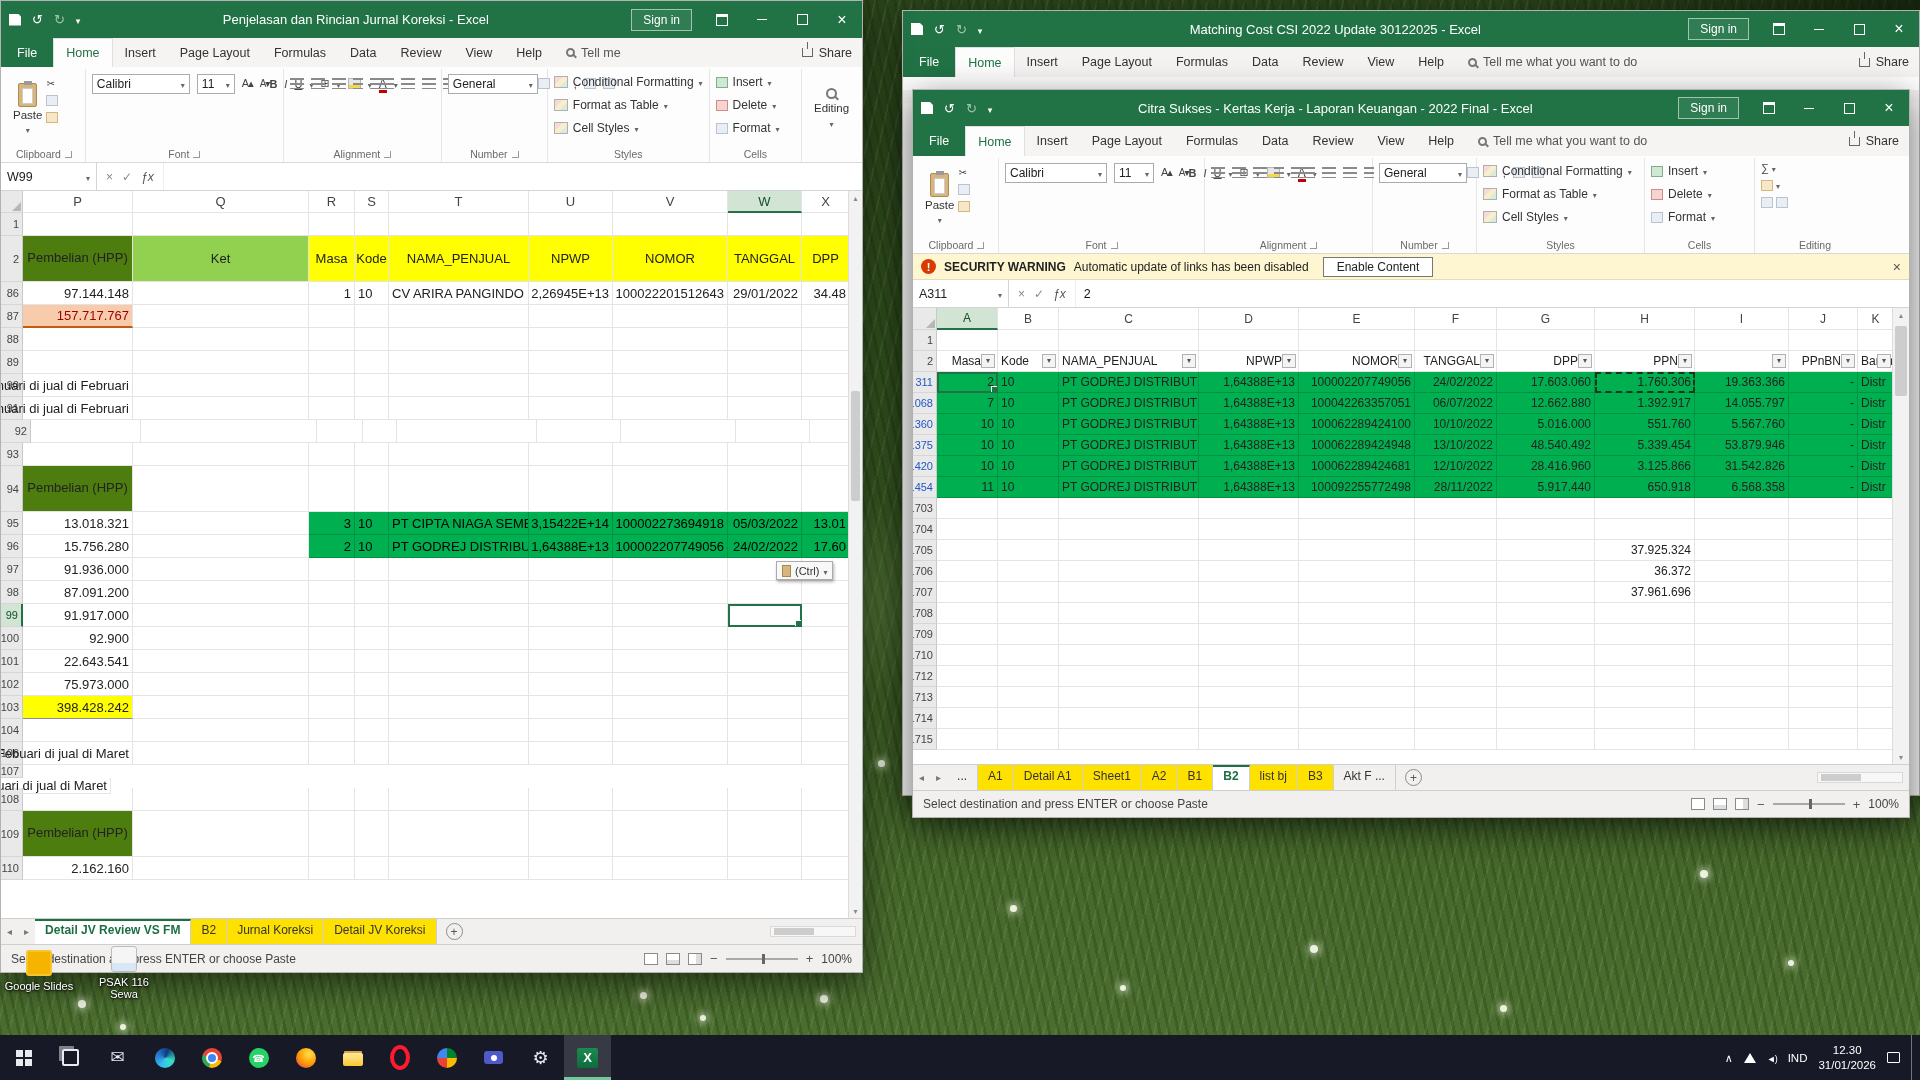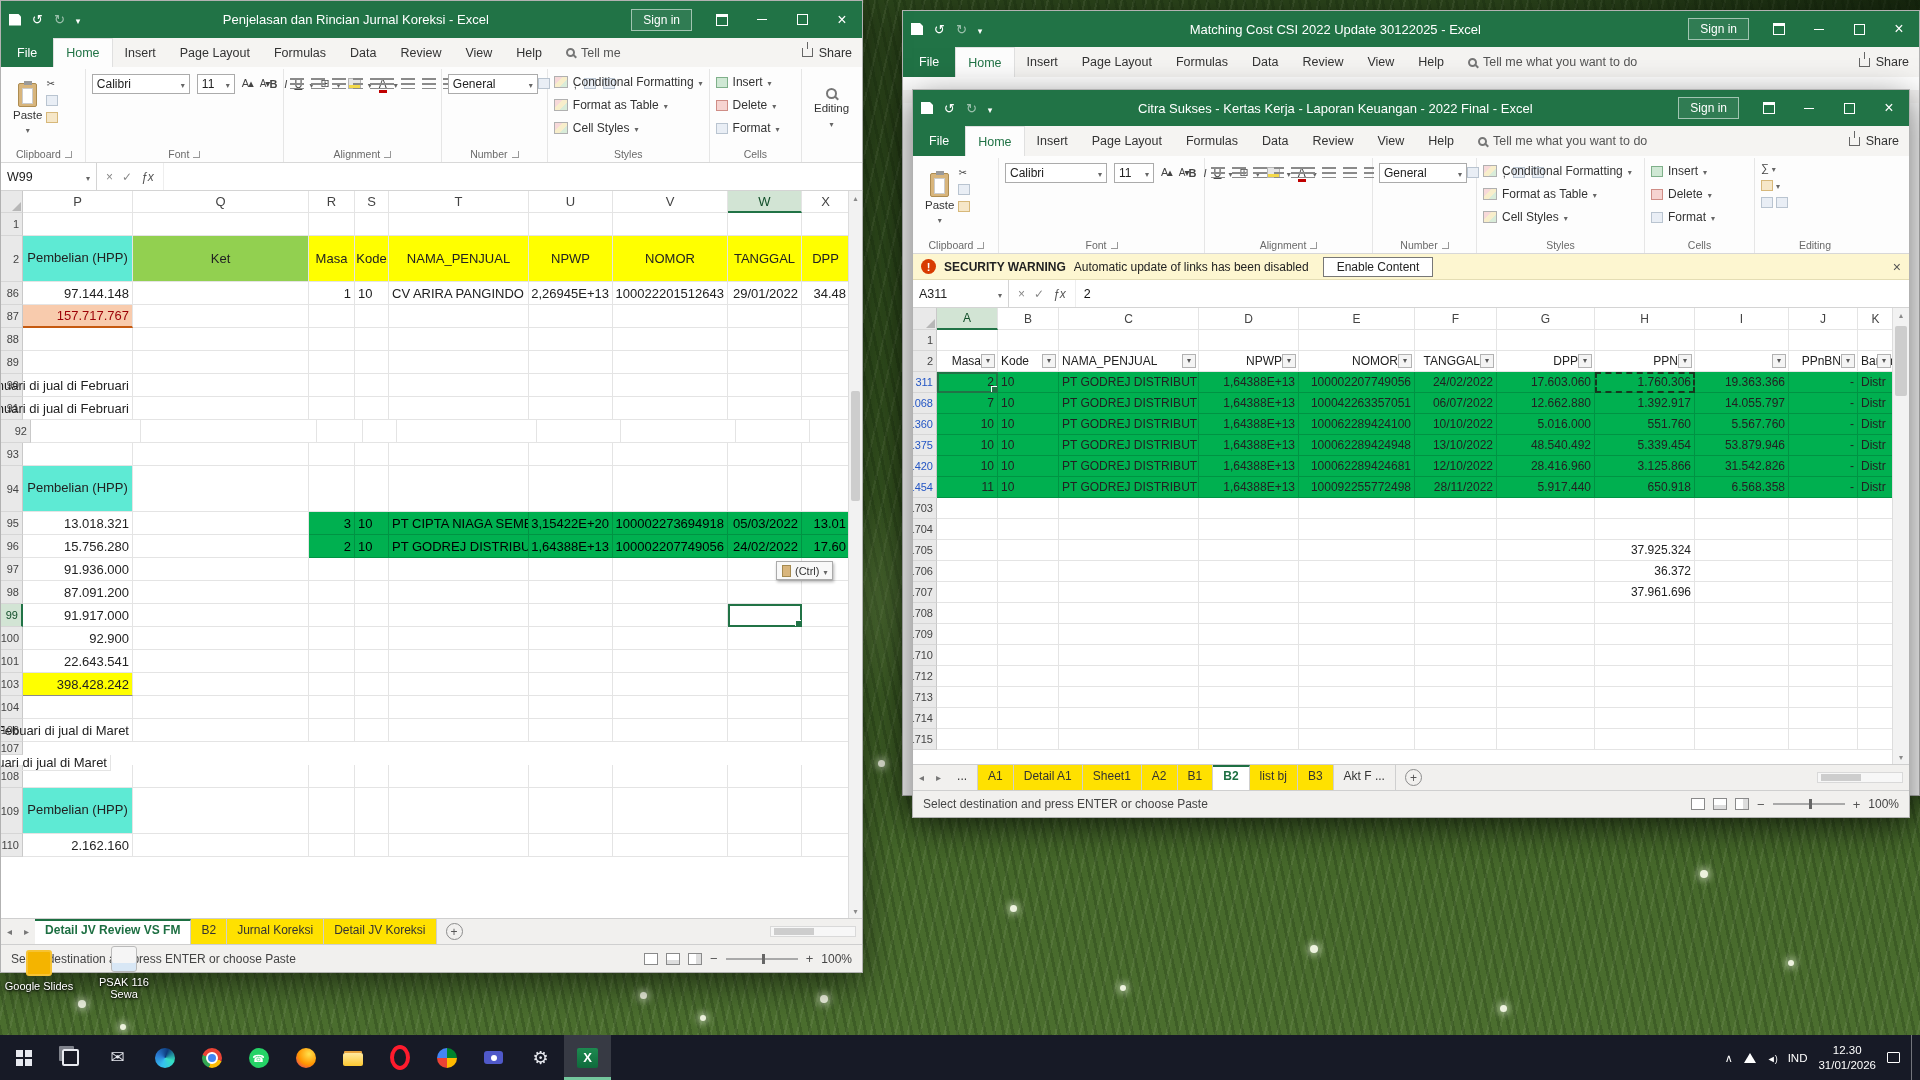--- a/index.html
+++ b/index.html
@@ -96,21 +96,21 @@
 .corner::after{content:"";position:absolute;right:1px;bottom:1px;border-left:9px solid transparent;border-bottom:9px solid #b7b7b7}
 .colh{background:#e9e9e9;border-right:1px solid #c9c9c9;border-bottom:1px solid #c9c9c9;color:#444;font-size:12px;display:flex;align-items:center;justify-content:center;overflow:hidden}
 .colh.selcol{background:#d2e4d4;border-bottom:2px solid #217346;color:#114e29}
 .rn.selrow{background:#d2e4d4;border-right:2px solid #217346;color:#114e29}
 .rn.blue{color:#2456c4}
 .xc{flex:none;border-right:1px solid #e4e4e4;border-bottom:1px solid #e4e4e4;background:#fff;font-size:13px;padding:0 3px;display:flex;align-items:center;white-space:nowrap;overflow:hidden}
 .g-right .xc{font-size:12px}
 .a-r{justify-content:flex-end}.a-l{justify-content:flex-start}
 .cen{justify-content:center;text-align:center}
 .wrap{white-space:normal;line-height:1.1}
-.hpp{background:#5eead4}.ket{background:#92d050}.yel{background:#ffff00}
+.hpp{background:#4d7c0f}.ket{background:#92d050}.yel{background:#ffff00}
 .bad{background:#f8cbad;color:#9c0006;border-bottom:2px solid #c55a11}
 .grn{background:#00b050;color:#000;border-color:rgba(0,0,0,.16)}
 .ylw{background:#ffff00;border-bottom:1px solid #8a8a8a}
 .spill{overflow:visible;position:relative;z-index:2;background:transparent}
 .sel{outline:2px solid #217346;outline-offset:-2px;position:relative;z-index:3}
 .sel::after{content:"";position:absolute;right:-1px;bottom:-1px;width:5px;height:5px;background:#217346;border:1px solid #fff}
 .marq{outline:2px dashed #16381f;outline-offset:-2px}
 .grow{background:#00b050}
 .grow .xc{background:#00b050;border-color:rgba(0,0,0,.16)}
 .freeze{box-shadow:inset 0 -1px 0 #8f8f8f}
@@ -1155,21 +1155,21 @@
           <div class="xc a-r" style="width: 74px;"></div>
           <div class="xc a-r" style="width: 48px;"></div>
         </div>
         <div class="xrow" style="height: 23px;">
           <div class="rn" style="width: 22px;">95</div>
           <div class="xc a-r" style="width: 110px;">13.018.321</div>
           <div class="xc a-l" style="width: 176px;"></div>
           <div class="xc a-r grn" style="width: 46px;">3</div>
           <div class="xc a-l grn" style="width: 34px;">10</div>
           <div class="xc a-l grn" style="width: 140px;">PT CIPTA NIAGA SEME</div>
-          <div class="xc a-r grn" style="width: 84px;">3,15422E+20</div>
+          <div class="xc a-r grn" style="width: 84px;">3,15422E+14</div>
           <div class="xc a-r grn" style="width: 115px;">100002273694918</div>
           <div class="xc a-r grn" style="width: 74px;">05/03/2022</div>
           <div class="xc a-r grn" style="width: 48px;">13.01</div>
         </div>
         <div class="xrow" style="height: 23px;">
           <div class="rn" style="width: 22px;">96</div>
           <div class="xc a-r" style="width: 110px;">15.756.280</div>
           <div class="xc a-l" style="width: 176px;"></div>
           <div class="xc a-r grn" style="width: 46px;">2</div>
           <div class="xc a-l grn" style="width: 34px;">10</div>
@@ -1223,20 +1223,32 @@
           <div class="xc a-l" style="width: 34px;"></div>
           <div class="xc a-l" style="width: 140px;"></div>
           <div class="xc a-r" style="width: 84px;"></div>
           <div class="xc a-r" style="width: 115px;"></div>
           <div class="xc a-r" style="width: 74px;"></div>
           <div class="xc a-r" style="width: 48px;"></div>
         </div>
         <div class="xrow" style="height: 23px;">
           <div class="rn" style="width: 22px;">101</div>
           <div class="xc a-r" style="width: 110px;">22.643.541</div>
+          <div class="xc a-l" style="width: 176px;"></div>
+          <div class="xc a-r" style="width: 46px;"></div>
+          <div class="xc a-l" style="width: 34px;"></div>
+          <div class="xc a-l" style="width: 140px;"></div>
+          <div class="xc a-r" style="width: 84px;"></div>
+          <div class="xc a-r" style="width: 115px;"></div>
+          <div class="xc a-r" style="width: 74px;"></div>
+          <div class="xc a-r" style="width: 48px;"></div>
+        </div>
+        <div class="xrow" style="height: 23px;">
+          <div class="rn" style="width: 22px;">102</div>
+          <div class="xc a-r" style="width: 110px;">75.973.000</div>
           <div class="xc a-l" style="width: 176px;"></div>
           <div class="xc a-r" style="width: 46px;"></div>
           <div class="xc a-l" style="width: 34px;"></div>
           <div class="xc a-l" style="width: 140px;"></div>
           <div class="xc a-r" style="width: 84px;"></div>
           <div class="xc a-r" style="width: 115px;"></div>
           <div class="xc a-r" style="width: 74px;"></div>
           <div class="xc a-r" style="width: 48px;"></div>
         </div>
         <div class="xrow" style="height: 23px;">

